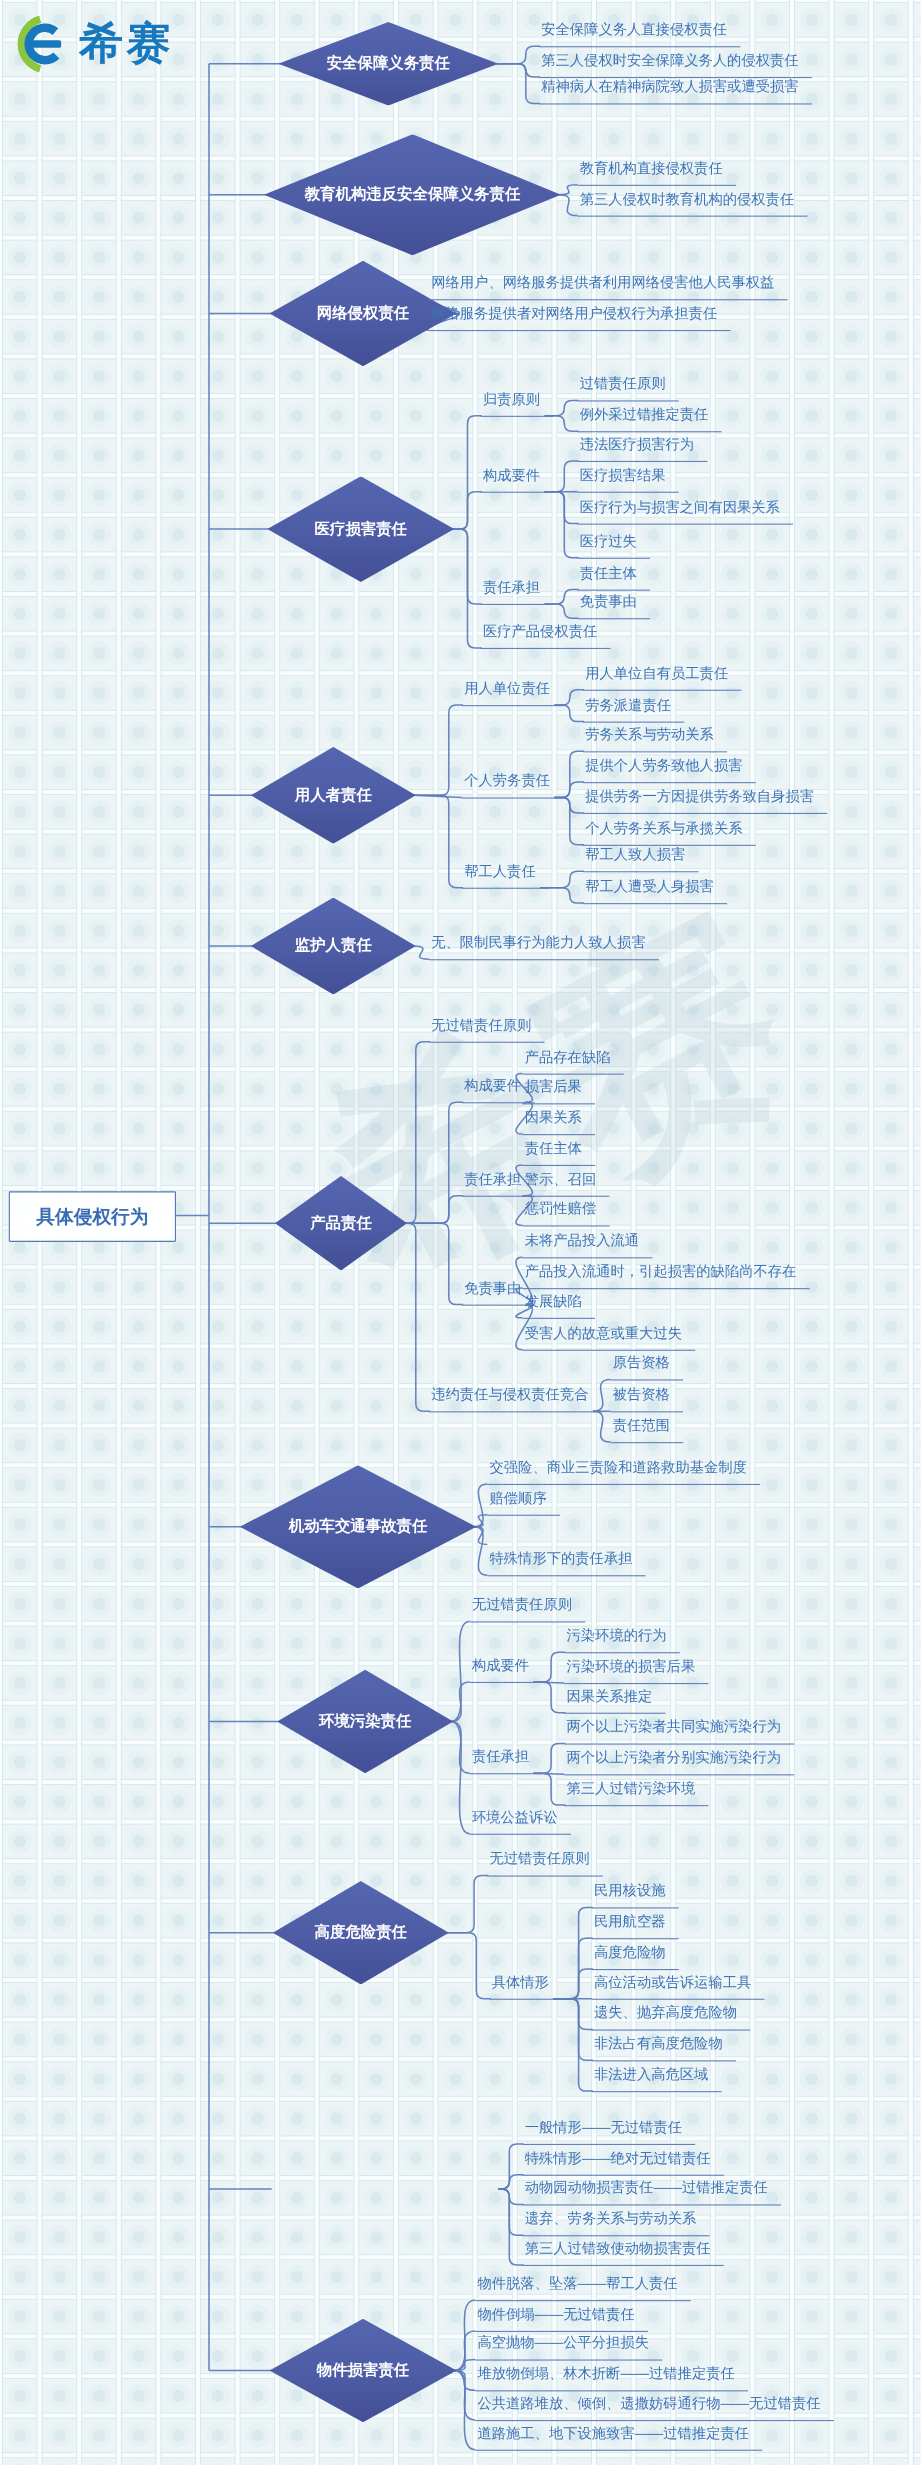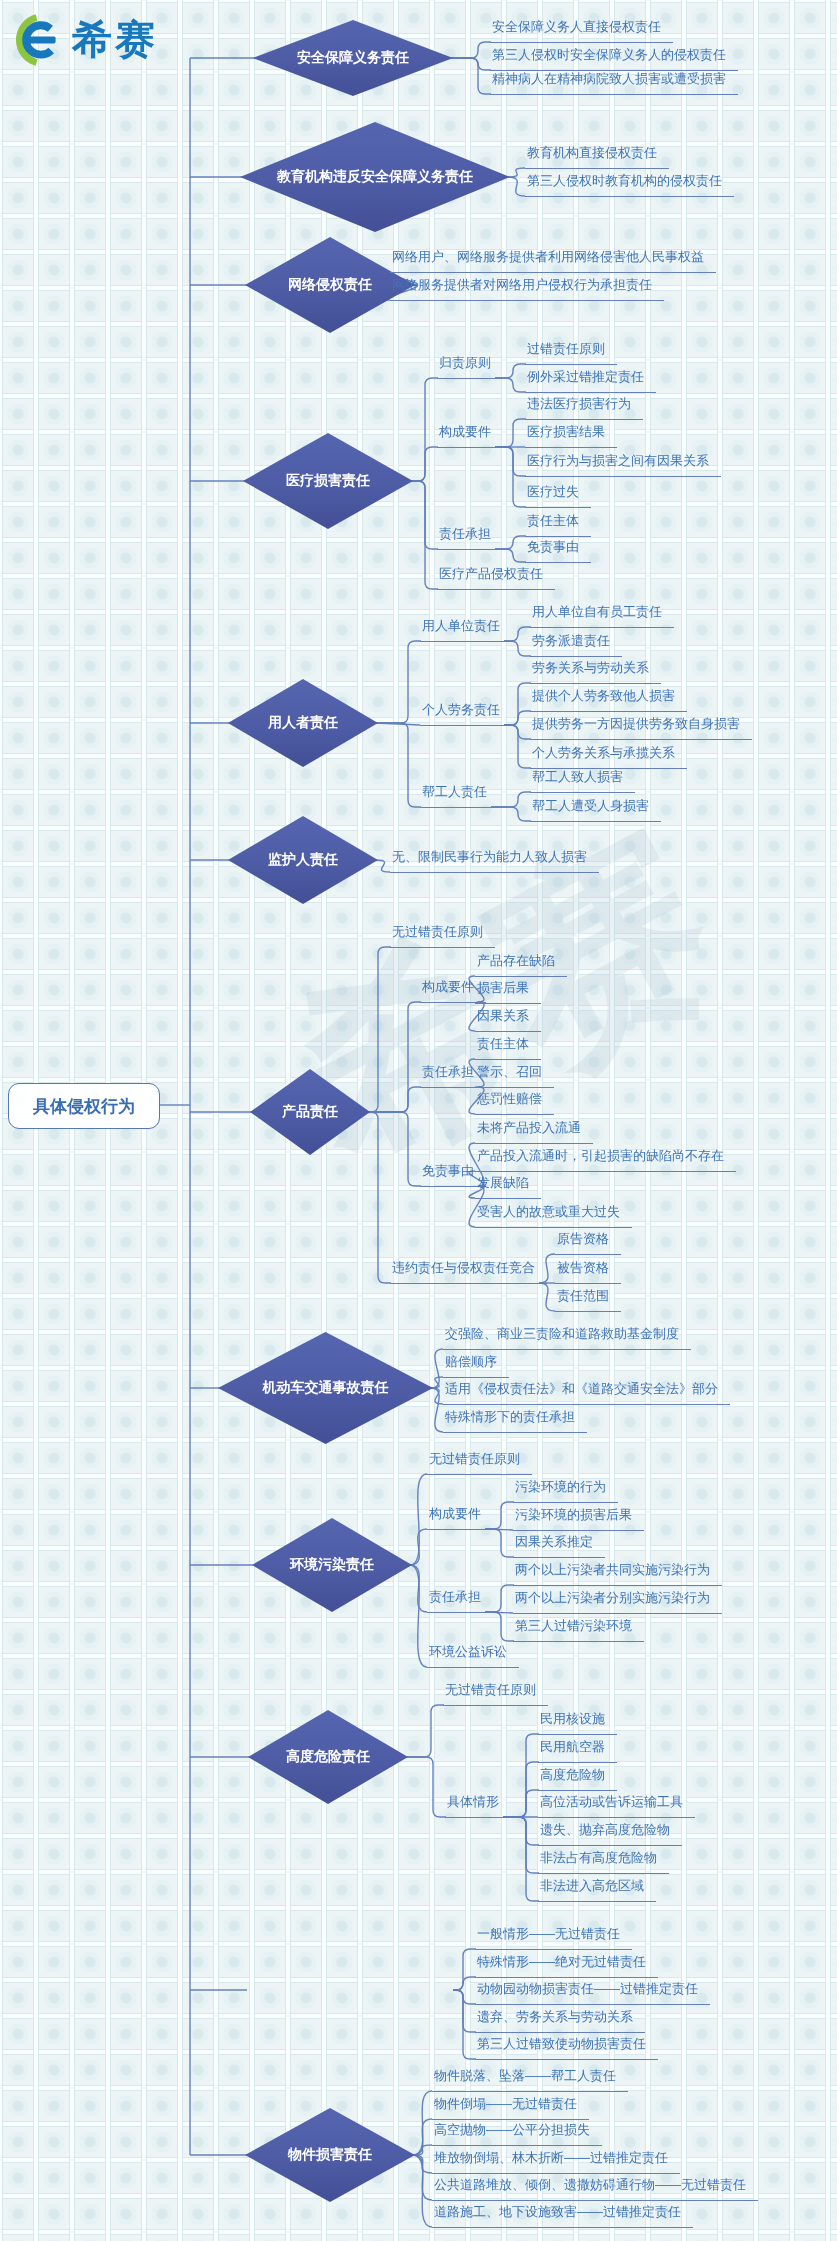--- a/index.html
+++ b/index.html
@@ -22,21 +22,21 @@
   }
   .diamond{
     position:absolute;z-index:2;display:flex;align-items:center;justify-content:center;
     clip-path:polygon(50% 0,100% 50%,50% 100%,0 50%);
     background:linear-gradient(180deg,#5565AF 0%,#4D5CA5 55%,#434F96 100%);
     color:#fff;font-weight:bold;font-size:14px;white-space:nowrap;text-align:left;
   }
   #root-node{
     position:absolute;z-index:3;left:8px;top:1083px;width:150px;height:44px;
     display:flex;align-items:center;justify-content:center;
-    background:rgba(255,255,255,.92);border:1.6px solid #5577B5;border-radius:11px;
+    background:rgba(255,255,255,.92);border:1.6px solid #5577B5;border-radius:1px;
     color:#3A6CB4;font-size:17px;font-weight:bold;white-space:nowrap;
   }
   #logo{position:absolute;z-index:3;left:14px;top:12px;display:flex;align-items:center;gap:6px;}
   #logo .brand-text{color:#1878BE;font-size:40px;font-weight:bold;letter-spacing:3px;}
   #watermark{
     position:absolute;z-index:0;left:290px;top:860px;font-size:215px;font-weight:bold;
     color:rgba(150,178,200,.16);transform:rotate(-28deg);white-space:nowrap;pointer-events:none;
   }
 </style>
 </head>
@@ -216,21 +216,20 @@
   <div class="node" style="left:475px;top:1172px">发展缺陷</div>
   <div class="node" style="left:475px;top:1201px">受害人的故意或重大过失</div>
   <div class="node" style="left:390px;top:1257px">违约责任与侵权责任竞合</div>
   <div class="node" style="left:555px;top:1228px">原告资格</div>
   <div class="node" style="left:555px;top:1257px">被告资格</div>
   <div class="node" style="left:555px;top:1285px">责任范围</div>
 
   <div class="diamond" style="left:218px;top:1332px;width:215px;height:112px">机动车交通事故责任</div>
   <div class="node" style="left:443px;top:1323px">交强险、商业三责险和道路救助基金制度</div>
   <div class="node" style="left:443px;top:1351px">赔偿顺序</div>
-  <div class="node" style="left:443px;top:1378px">适用《侵权责任法》和《道路交通安全法》部分</div>
   <div class="node" style="left:443px;top:1406px">特殊情形下的责任承担</div>
 
   <div class="diamond" style="left:252px;top:1518px;width:160px;height:94px">环境污染责任</div>
   <div class="node" style="left:427px;top:1448px">无过错责任原则</div>
   <div class="node" style="left:427px;top:1503px">构成要件</div>
   <div class="node" style="left:513px;top:1476px">污染环境的行为</div>
   <div class="node" style="left:513px;top:1504px">污染环境的损害后果</div>
   <div class="node" style="left:513px;top:1531px">因果关系推定</div>
   <div class="node" style="left:427px;top:1586px">责任承担</div>
   <div class="node" style="left:513px;top:1559px">两个以上污染者共同实施污染行为</div>

